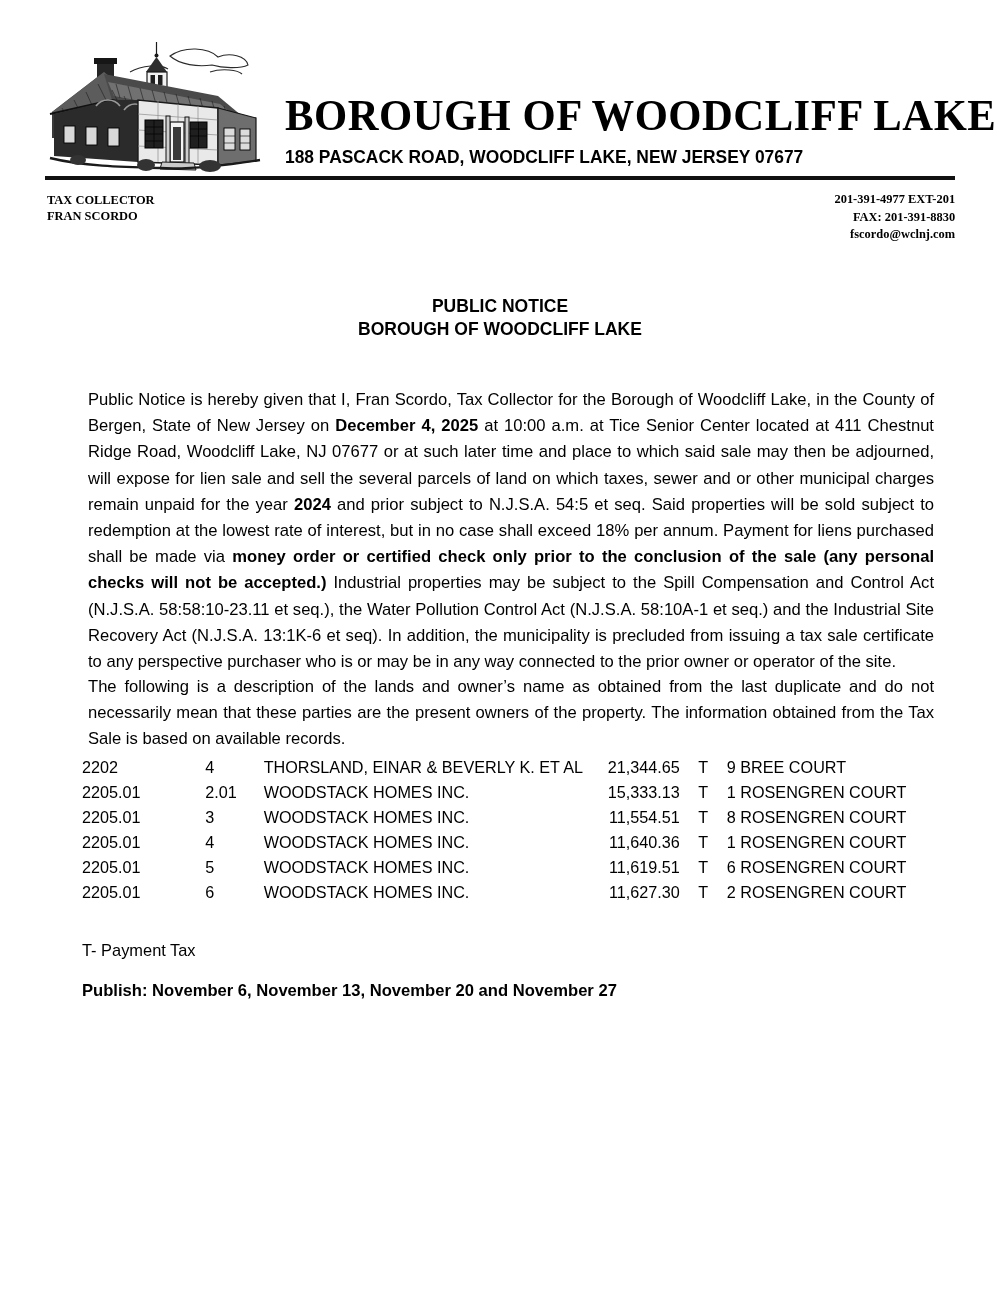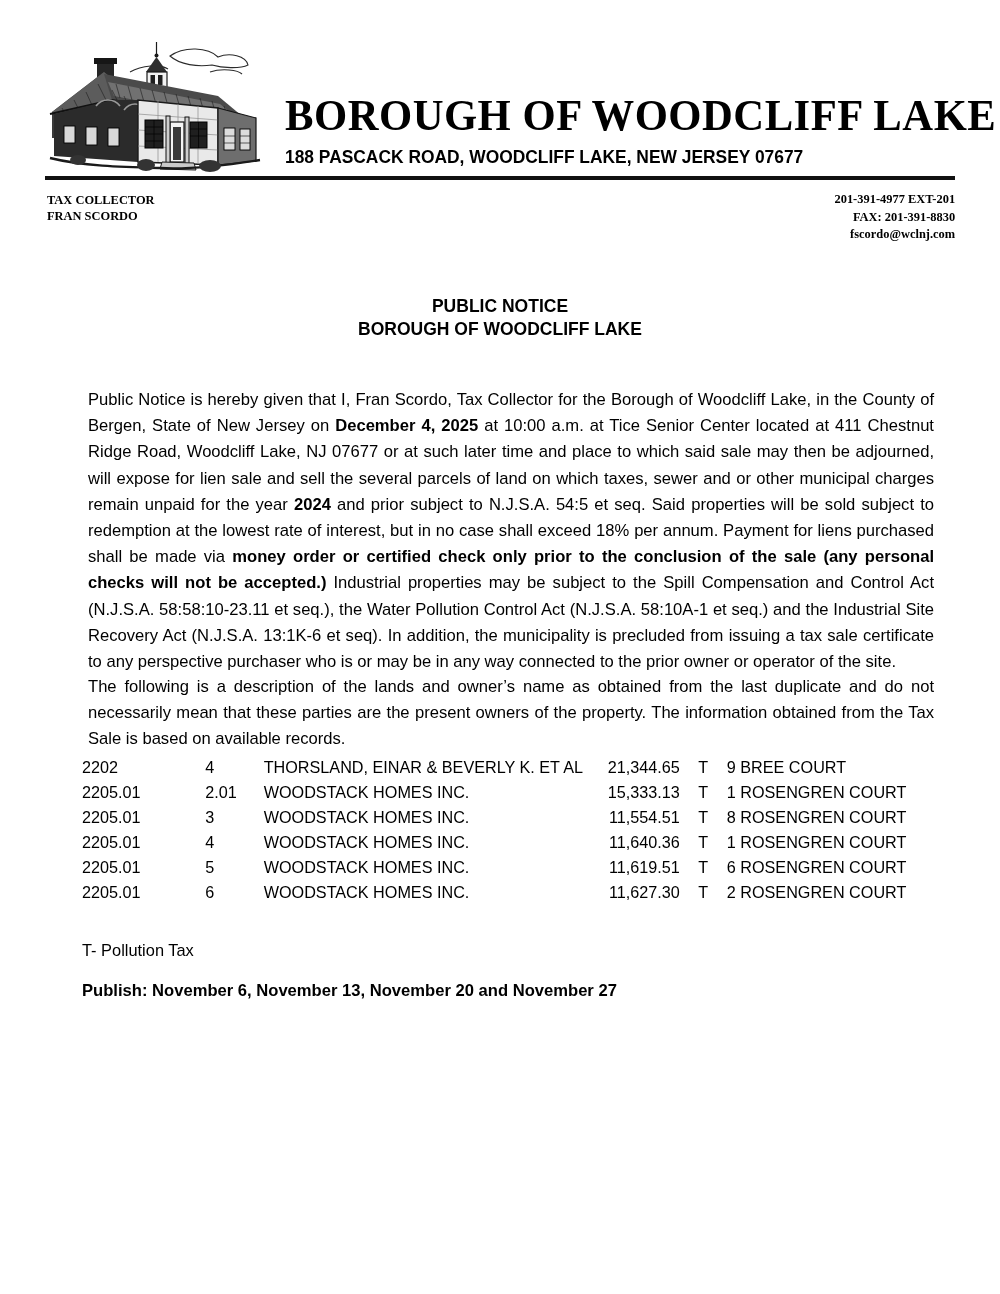--- a/index.html
+++ b/index.html
@@ -346,17 +346,17 @@
       <td class="col-block">2205.01</td>
       <td class="col-lot">6</td>
       <td class="col-owner">WOODSTACK HOMES INC.</td>
       <td class="col-amount">11,627.30</td>
       <td class="col-code">T</td>
       <td class="col-addr">2 ROSENGREN COURT</td>
     </tr>
   </tbody>
 </table>
 
-<div class="legend">T- Pollution Tax</div>
+<div class="legend">T- Payment Tax</div>
 
 <div class="publish">
   <div>Publish:  November 6, November 13, November 20 and November 27</div>
 </div>
 
 </body></html>

